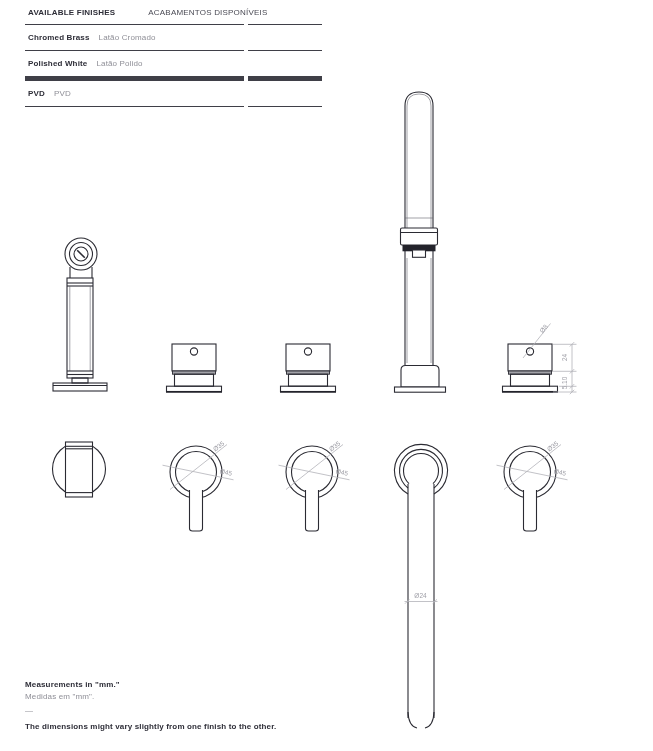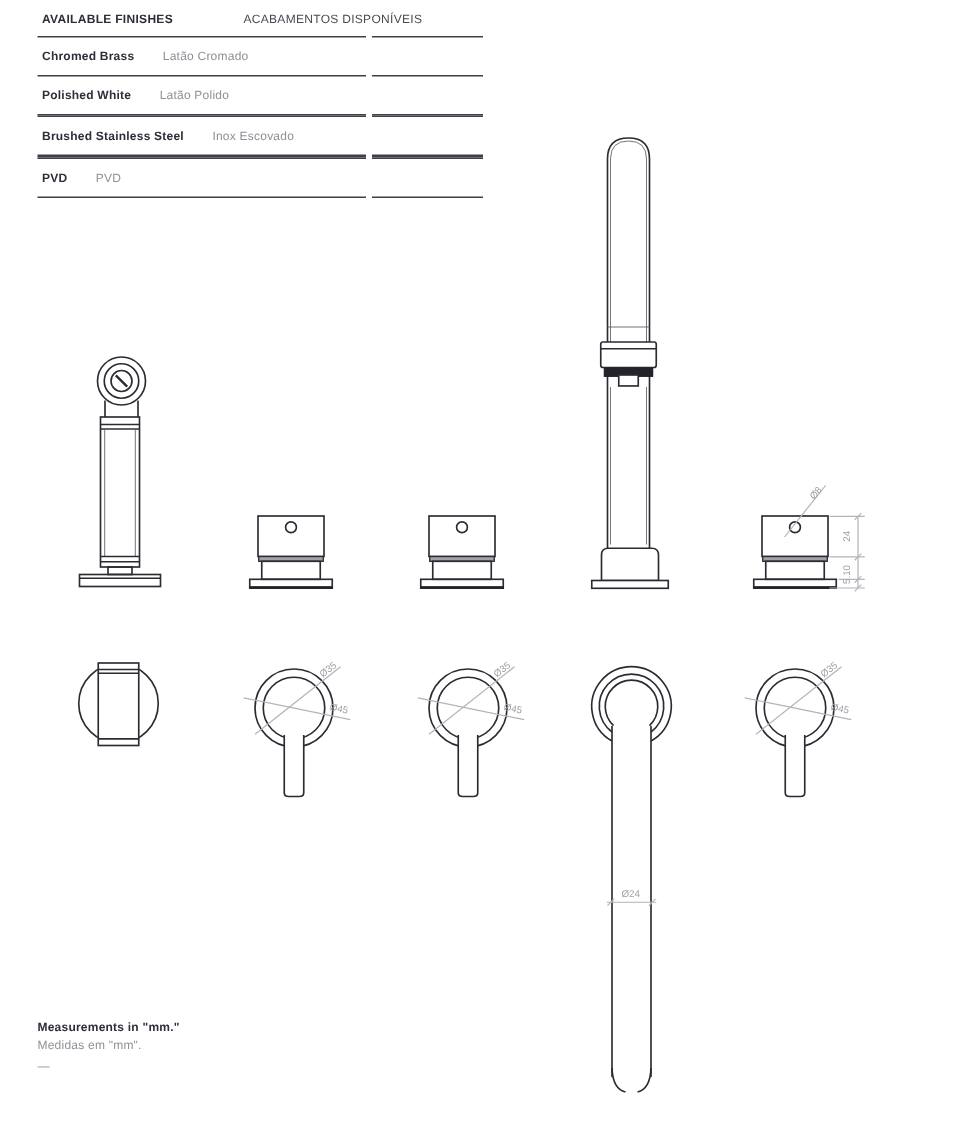--- a/index.html
+++ b/index.html
@@ -1,25 +1,25 @@
 <!DOCTYPE html>
 <html><head>
 <meta charset="utf-8">
 <style>
   html,body{margin:0;padding:0;background:#fff;}
   .page{position:relative;width:653px;height:751px;background:#fff;overflow:hidden;
         font-family:"Liberation Sans",sans-serif;color:#33333d;}
   
   .finishes{position:absolute;left:25px;top:8px;width:297px;}
-  .fin-header{height:16px;display:flex;gap:24px;align-items:flex-start;padding-left:3px;}
+  .fin-header{height:16px;display:flex;gap:10px;align-items:flex-start;padding-left:3px;}
   .fin-header .en{font-size:8px;font-weight:700;letter-spacing:.2px;color:#2e2e38;}
   .fin-header .pt-dark{font-size:8px;font-weight:400;letter-spacing:.2px;color:#4a4a54;margin-left:23px;}
   .rule{height:1px;background:linear-gradient(90deg,#3f3f47 0,#3f3f47 219px,
         transparent 219px,transparent 223px,#3f3f47 223px);}
-  .fin-row{height:25px;display:flex;align-items:center;gap:19px;padding-left:3px;}
+  .fin-row{height:25px;display:flex;align-items:center;gap:9px;padding-left:3px;}
   .fin-row .en{font-size:8px;font-weight:700;letter-spacing:.15px;color:#2e2e38;white-space:nowrap;}
   .fin-row .pt{font-size:8px;color:#8f8f97;letter-spacing:.15px;white-space:nowrap;}
   
   svg.drawings{position:absolute;left:0;top:0;}
   .stroke{fill:none;stroke:#2b2b33;stroke-width:1.1;}
   .wfill{fill:#fff;stroke:#2b2b33;stroke-width:1.1;}
   .thin{fill:none;stroke:#63636b;stroke-width:.6;}
   .dim{fill:none;stroke:#b3b3b9;stroke-width:.8;}
   .dimtext{font:6.5px "Liberation Sans",sans-serif;fill:#9e9ea6;stroke:none;text-anchor:middle;}
   .dark{fill:#23232b;stroke:none;}
@@ -49,24 +49,20 @@
     <div class="rule"></div>
 
     <div class="fin-row">
       <span class="en">Polished White</span>
       <span class="pt">Latão Polido</span>
     </div>
     <div class="rule"></div>
 
     <div class="rule"></div>
 
-    <div class="fin-row">
-      <span class="en">Brushed Stainless Steel</span>
-      <span class="pt">Inox Escovado</span>
-    </div>
     <div class="rule"></div>
 
     <div class="rule"></div>
 
     <div class="rule"></div>
 
     <div class="fin-row">
       <span class="en">PVD</span>
       <span class="pt">PVD</span>
     </div>
@@ -173,15 +169,16 @@
       <line class="dim" x1="405" y1="603.7" x2="409.4" y2="599.3"></line>
       <line class="dim" x1="432.6" y1="603.7" x2="437" y2="599.3"></line>
       <text class="dimtext" x="420.5" y="598">Ø24</text>
     </g>
   </svg>
 
   <div class="notes">
     <div class="b">Measurements in "mm."</div>
     <div class="g">Medidas em "mm".</div>
     <div class="dash">—</div>
+    <div class="b">The dimensions might vary slightly from one finish to the other.</div>
   </div>
 
 </div>
 
 </body></html>

